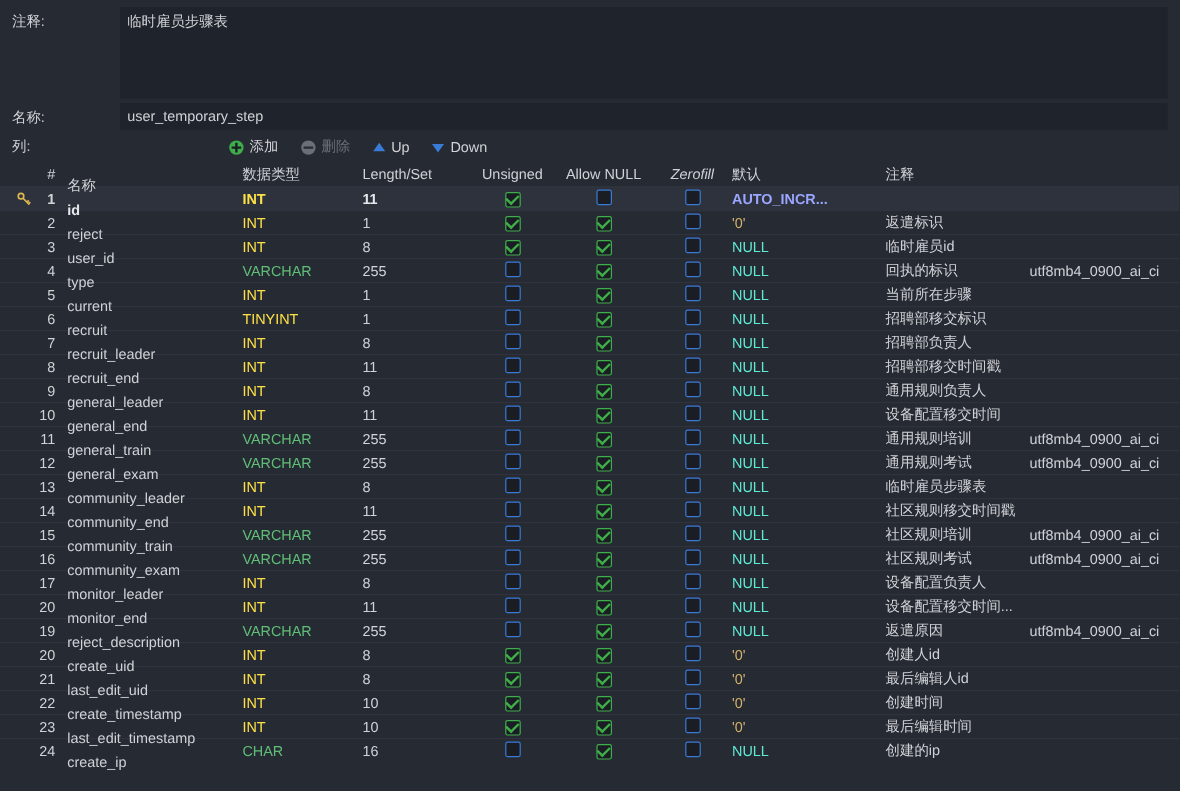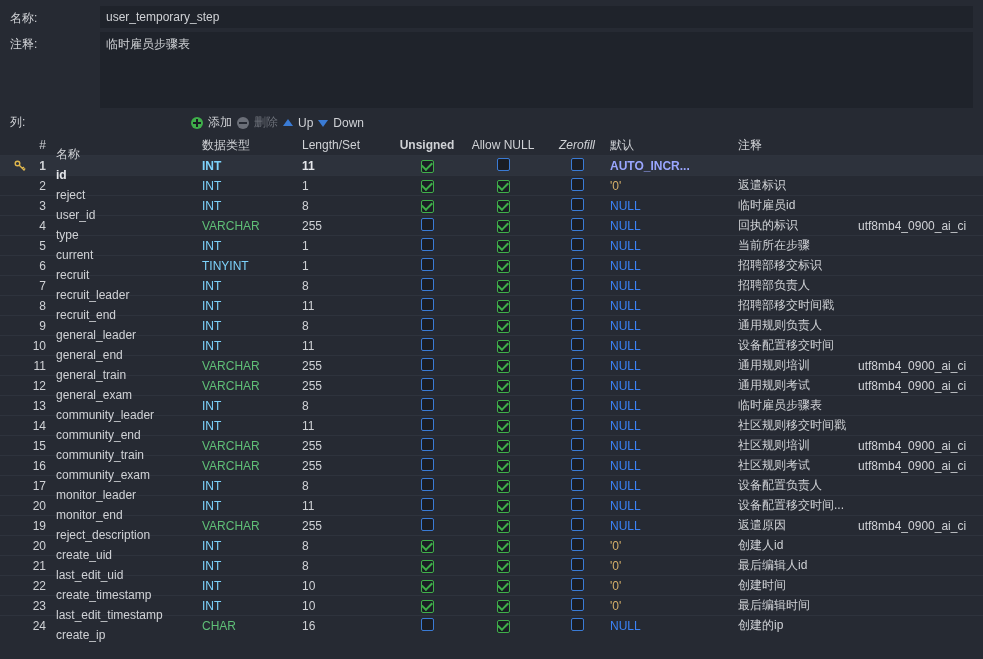--- a/index.html
+++ b/index.html
@@ -41,21 +41,21 @@
     resize: none;
   }
   .toolbar-row {
     display: flex;
     align-items: center;
     margin: 6px 0 4px 0;
   }
   .toolbar {
     display: flex;
     align-items: center;
-    gap: 4px;
+    gap: 18px;
     margin-left: 100px;
   }
   .tool-btn {
     display: flex;
     align-items: center;
     gap: 4px;
     cursor: pointer;
     color: #d0d2d6;
   }
   .tool-btn.disabled { color: #6b6f78; cursor: default; }
@@ -84,30 +84,30 @@
   .row.sel {
     background: #2d323c;
     font-weight: bold;
     color: #e6e8ec;
   }
   .c-key   { width: 20px; display:flex; align-items:center; justify-content:center; }
   .c-num   { width: 22px; text-align: right; padding-right: 6px; color: #d0d2d6; }
   .c-name  { width: 150px; padding-left: 4px; margin-top: 18px; }
   .c-type  { width: 100px; }
   .c-len   { width: 90px; }
-  .c-un    { width: 70px; text-align: center; font-weight: bold; }
+  .c-un    { width: 70px; text-align: center; }
   .c-null  { width: 82px; text-align: center; }
   .c-zero  { width: 66px; text-align: center; font-style: italic; }
   .c-def   { width: 100px; }
   .c-comm  { width: 120px; margin-left: 28px; }
   .c-coll  { flex: 1; }
-  .dt-INT, .dt-TINYINT { color: #7dd3fc; }
+  .dt-INT, .dt-TINYINT { color: #fde047; }
   .dt-VARCHAR, .dt-CHAR { color: #5fbf77; }
   .def-str { color: #d6b06a; }
-  .def-null { color: #3b82f6; }
+  .def-null { color: #5eead4; }
   .def-auto { color: #9aa6ff; font-weight: bold; }
   .chk {
     width: 13px; height: 13px;
     border: 1px solid #3a7bd5;
     border-radius: 2px;
     display: inline-flex;
     align-items: center;
     justify-content: center;
     background: #1a1d24;
   }
@@ -125,26 +125,26 @@
     color: #e0b84e;
     font-size: 11px;
   }
   svg { display: block; }
 </style>
 </head>
 <body>
 
 <div class="top">
   <div class="top-row">
+    <div class="top-label">注释:</div>
+    <textarea class="top-value comment" style="">临时雇员步骤表</textarea>
+  </div>
+  <div class="top-row">
     <div class="top-label">名称:</div>
     <input class="top-value" value="user_temporary_step" style="">
-  </div>
-  <div class="top-row">
-    <div class="top-label">注释:</div>
-    <textarea class="top-value comment" style="">临时雇员步骤表</textarea>
   </div>
 </div>
 
 <div class="toolbar-row">
   <div class="cols-label">列:</div>
   <div class="toolbar">
     <div class="tool-btn">
       <span class="ico">
         <svg width="14" height="14" viewBox="0 0 14 14">
             <circle cx="7" cy="7" r="6" fill="#3fae4a"></circle>

